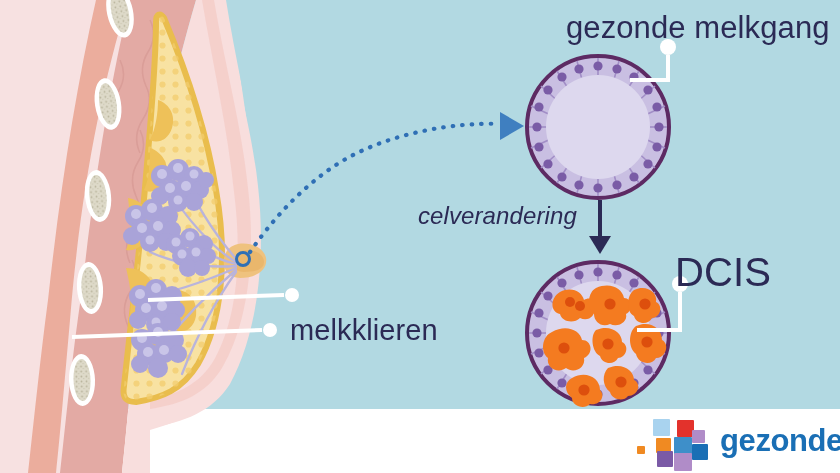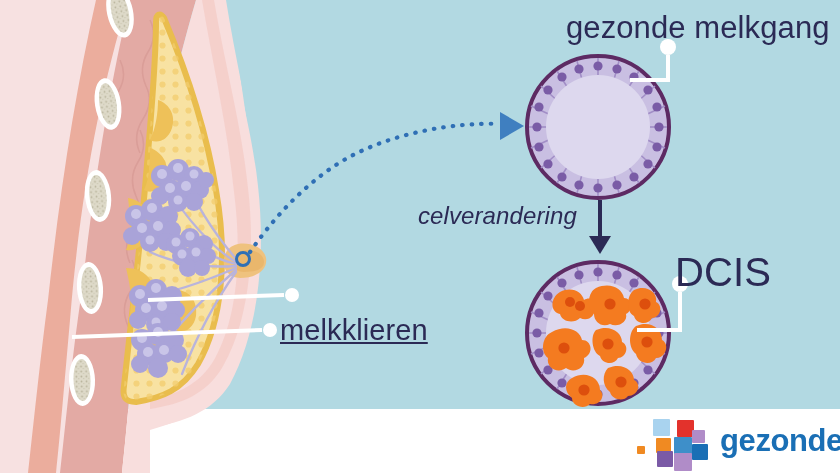--- a/index.html
+++ b/index.html
@@ -16,21 +16,21 @@
     position:absolute;
     color:#2b2a55;
     font-family:"Liberation Sans", sans-serif;
     white-space:nowrap;
     letter-spacing:.1px;
   }
   #lbl-healthy{left:566px;top:10px;font-size:31px;}
   #lbl-change{left:418px;top:202px;font-size:24px;font-style:italic;}
   #lbl-dcis{left:660px;top:250px;font-size:40px;margin-left:15px;}
   #lbl-ducts{left:301px;top:279px;font-size:29px;}
-  #lbl-lobules{left:280px;top:314px;font-size:29px;text-decoration:underline;}
+  #lbl-lobules{left:290px;top:314px;font-size:29px;}
 
   
   #logo{position:absolute;left:636px;top:417px;width:196px;height:50px;}
   #logo-text{
     position:absolute;left:84px;top:6px;
     font-size:31px;font-weight:bold;color:#1a6fb5;
     font-family:"Liberation Sans", sans-serif;letter-spacing:-.4px;
   }
   #logo-text .nl{color:#63b3e0;}
   .sq{position:absolute;border-radius:1px;}

